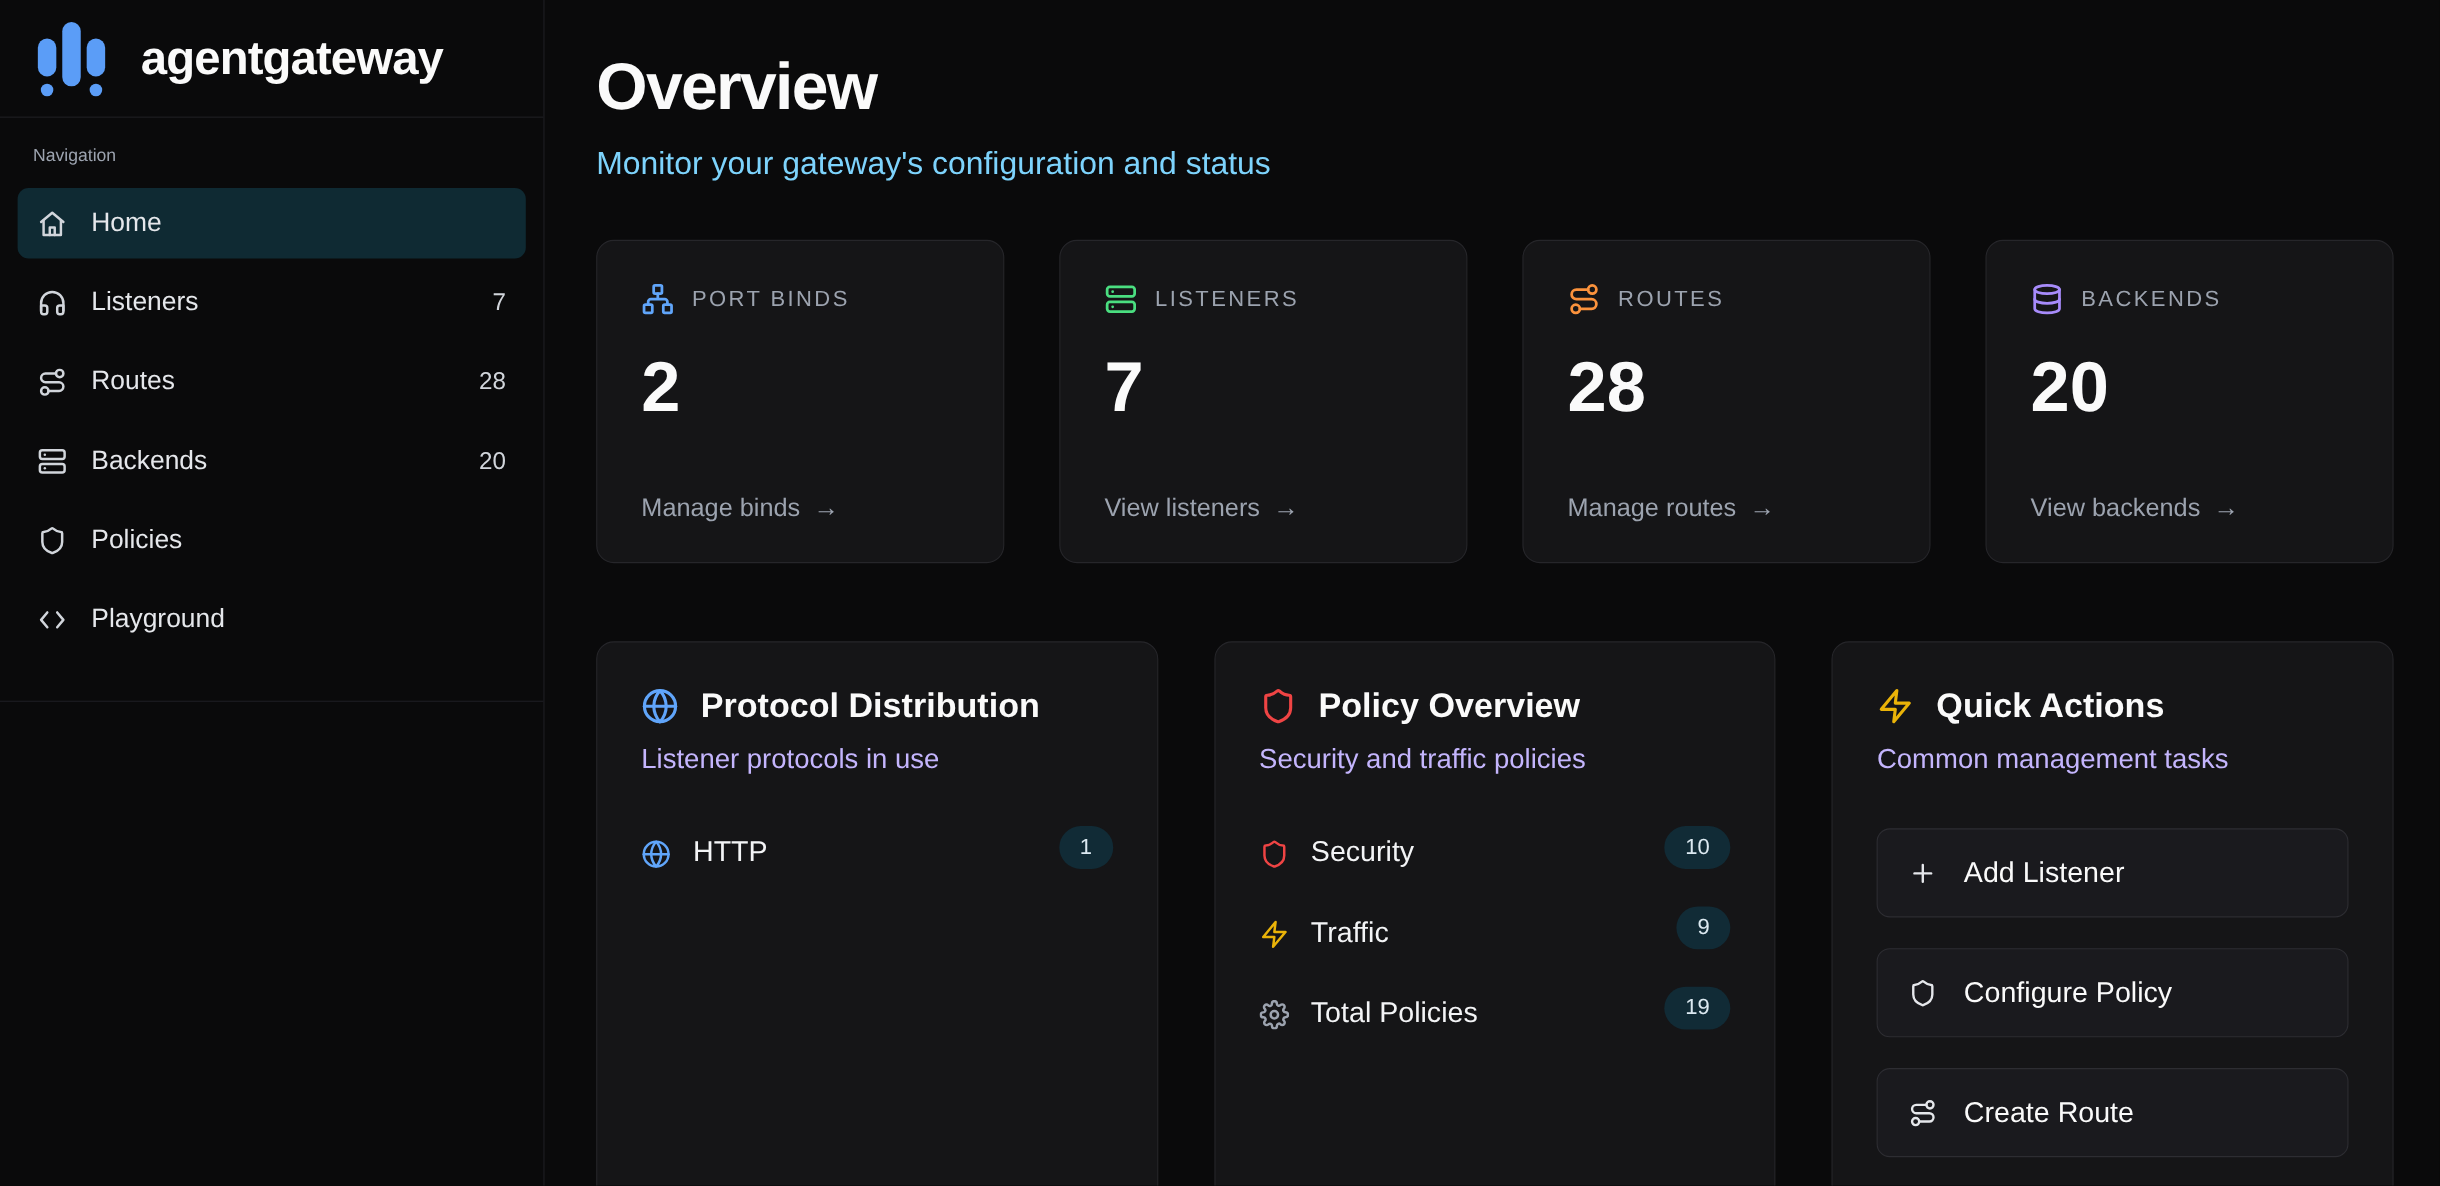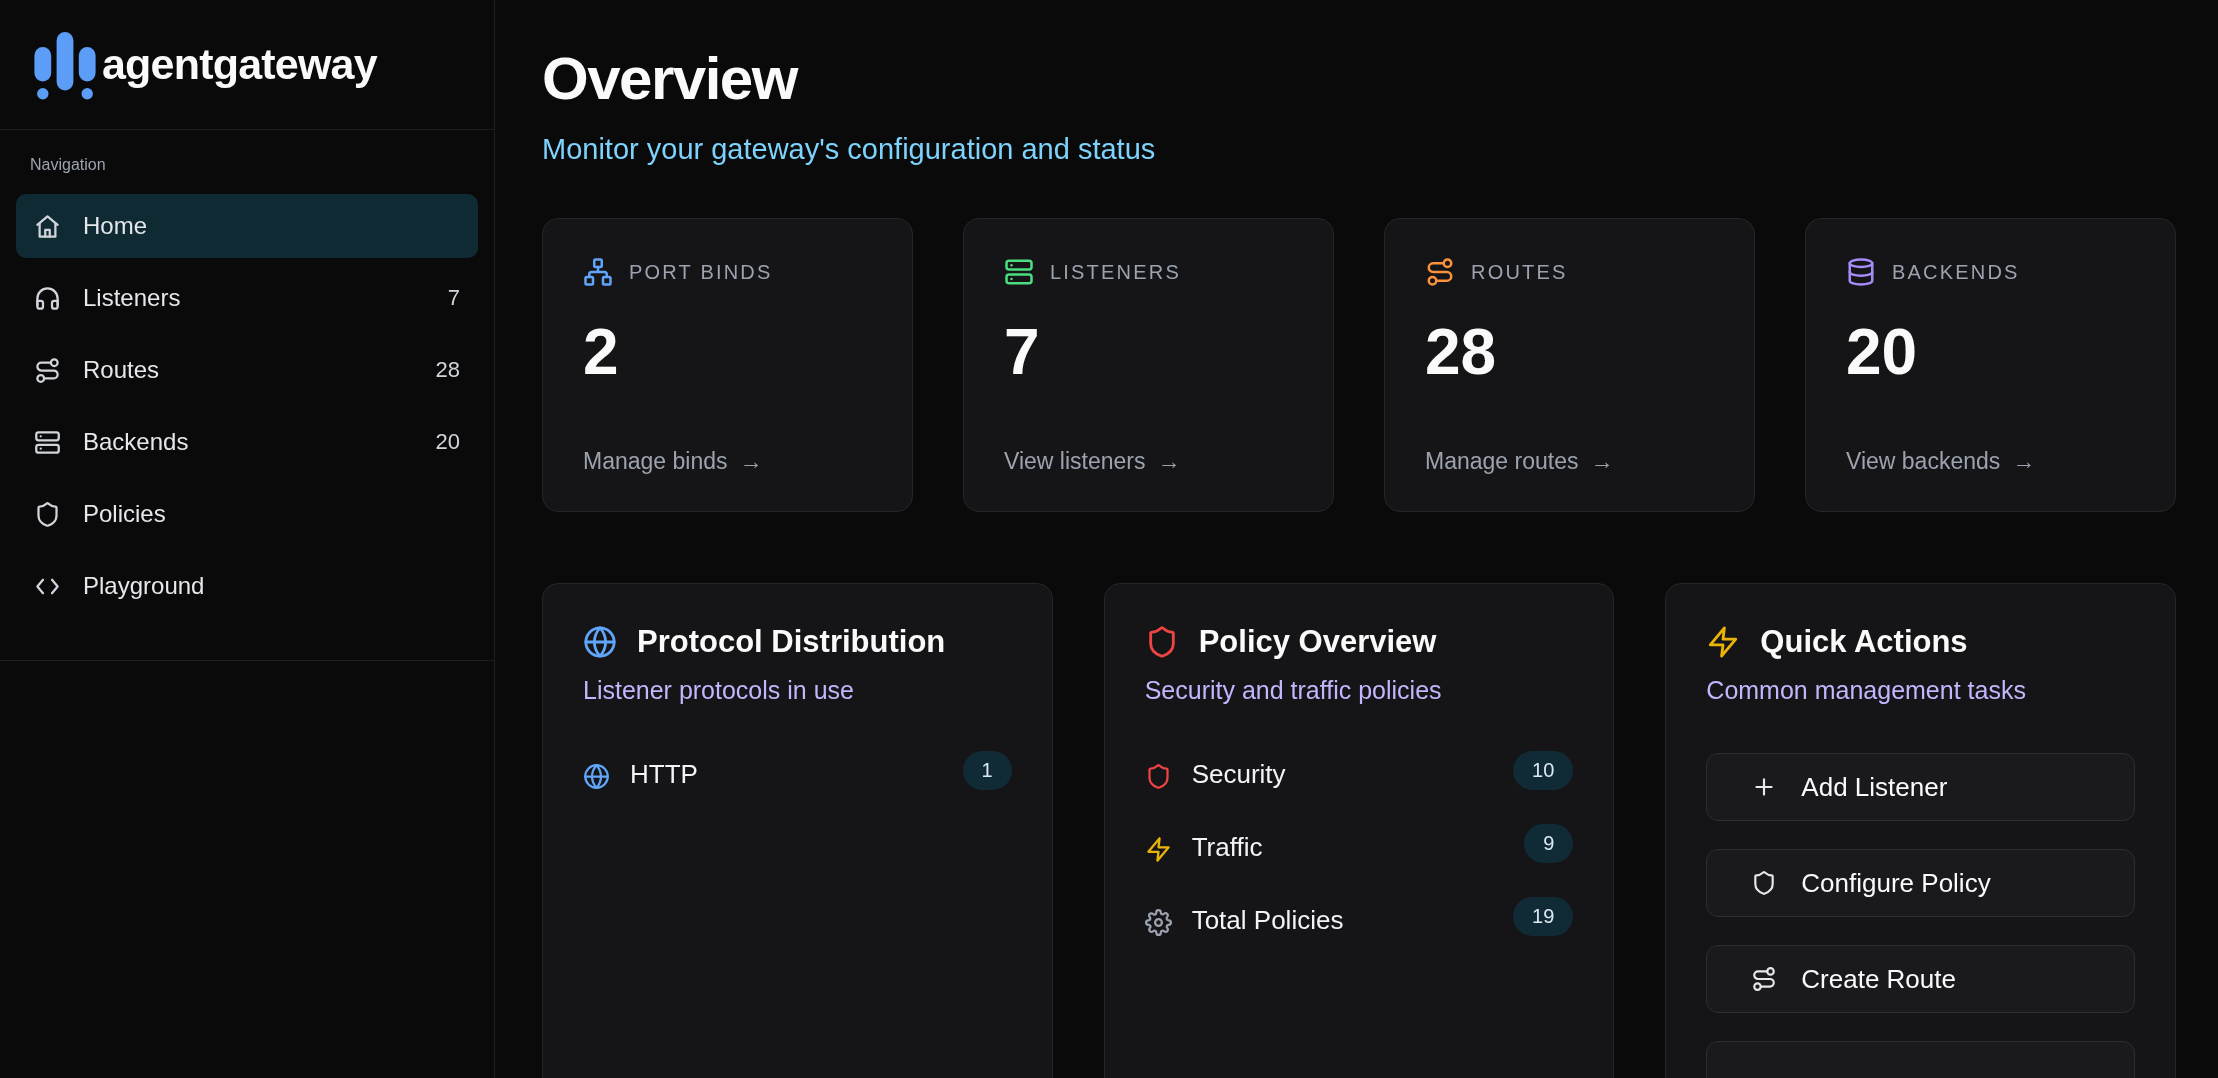--- a/index.html
+++ b/index.html
@@ -2,21 +2,21 @@
 <html><head>
 <meta charset="utf-8">
 <style>
   * { margin:0; padding:0; box-sizing:border-box; }
   html,body { width:2218px; height:1078px; overflow:hidden; background:#0a0a0b; color:#ffffff;
               font-family:"Liberation Sans", sans-serif; }
   .app { display:flex; width:2218px; height:1078px; }
 
   
   .sidebar { width:495px; min-width:495px; height:100%; background:#0a0a0b; border-right:1px solid #1f1f23; }
-  .logo-row { display:flex; align-items:center; height:130px; padding:0 28px; border-bottom:1px solid #1f1f23; }
+  .logo-row { display:flex; align-items:center; gap:26px; height:107px; padding:0 28px; border-bottom:1px solid #1f1f23; }
   .logo-mark { width:74px; height:78px; color:#5b9df7; flex:0 0 auto; }
   .logo-mark svg { width:100%; height:100%; }
   .logo-text { font-size:43px; font-weight:700; letter-spacing:-0.8px; color:#fafafa; }
   .nav-section { padding:26px 16px 34px; border-bottom:1px solid #1f1f23; }
   .nav-heading { font-size:16px; color:#9ca3af; padding:0 14px; margin-bottom:20px; font-weight:400; }
   .nav-item { display:flex; align-items:center; gap:22px; height:64px; padding:0 18px; border-radius:10px;
               font-size:24px; color:#e5e7eb; cursor:pointer; margin-bottom:8px; }
   .nav-item.active { background:#0f2a33; }
   .nav-icon { width:27px; height:27px; display:flex; color:#d1d5db; flex:0 0 auto; }
   .nav-icon svg { width:100%; height:100%; }
@@ -49,21 +49,21 @@
 
   .list { margin-top:46px; display:flex; flex-direction:column; gap:34px; }
   .list-row { display:flex; align-items:flex-end; gap:20px; }
   .row-icon { width:27px; height:27px; display:flex; flex:0 0 auto; }
   .row-icon svg { width:100%; height:100%; }
   .row-label { font-size:26px; color:#f3f4f6; font-weight:400; }
   .badge { margin-left:auto; background:#112b36; color:#dce9f1; border-radius:999px; padding:8px 19px;
            font-size:20px; font-weight:400; }
 
   .btn-stack { margin-top:48px; display:flex; flex-direction:column; gap:28px; }
-  .action-btn { display:flex; align-items:center; gap:24px; height:68px; padding:0 44px; width:100%;
+  .action-btn { display:flex; align-items:center; gap:24px; height:81px; padding:0 28px; width:100%;
                 background:#1a1a1e; border:1px solid #2d2d32; border-radius:12px; font-size:26px; color:#fafafa;
                 cursor:pointer; font-family:inherit; text-align:left; }
   .btn-icon { width:26px; height:26px; display:flex; color:#e5e7eb; flex:0 0 auto; }
   .btn-icon svg { width:100%; height:100%; }
 
   .c-blue   { color:#60a5fa; }
   .c-green  { color:#4ade80; }
   .c-orange { color:#fb923c; }
   .c-purple { color:#a78bfa; }
   .c-red    { color:#ef4444; }

